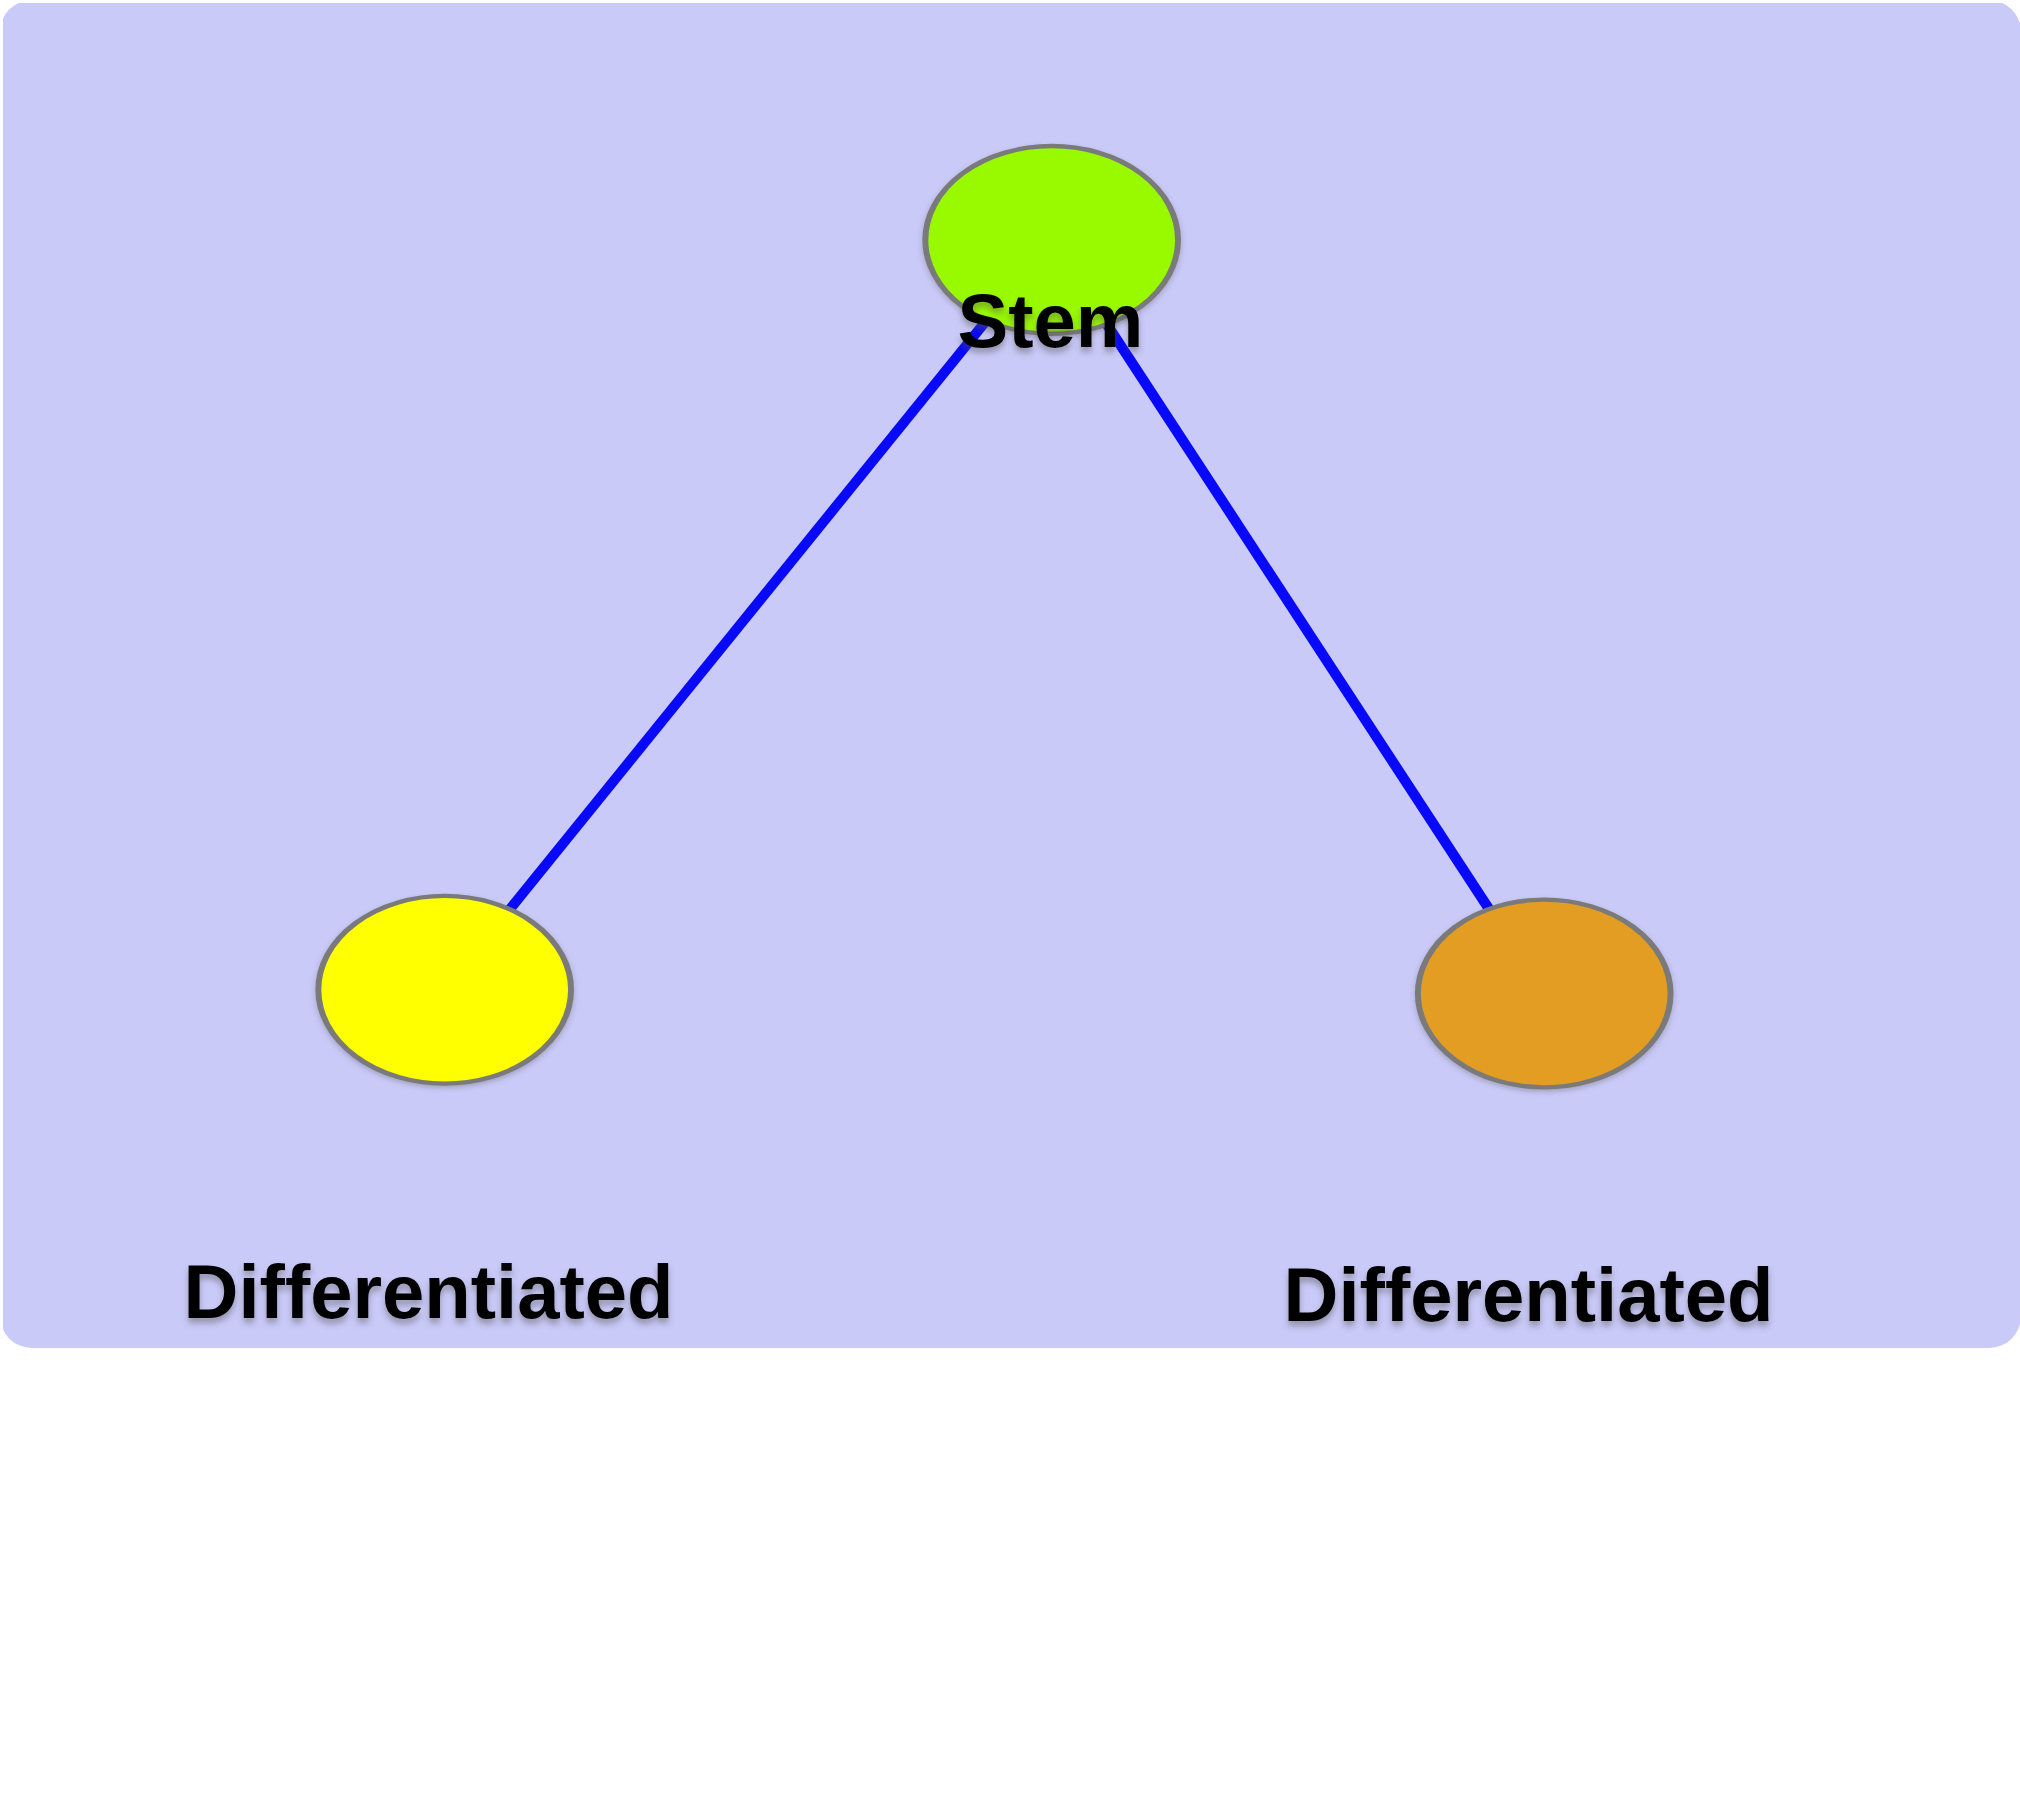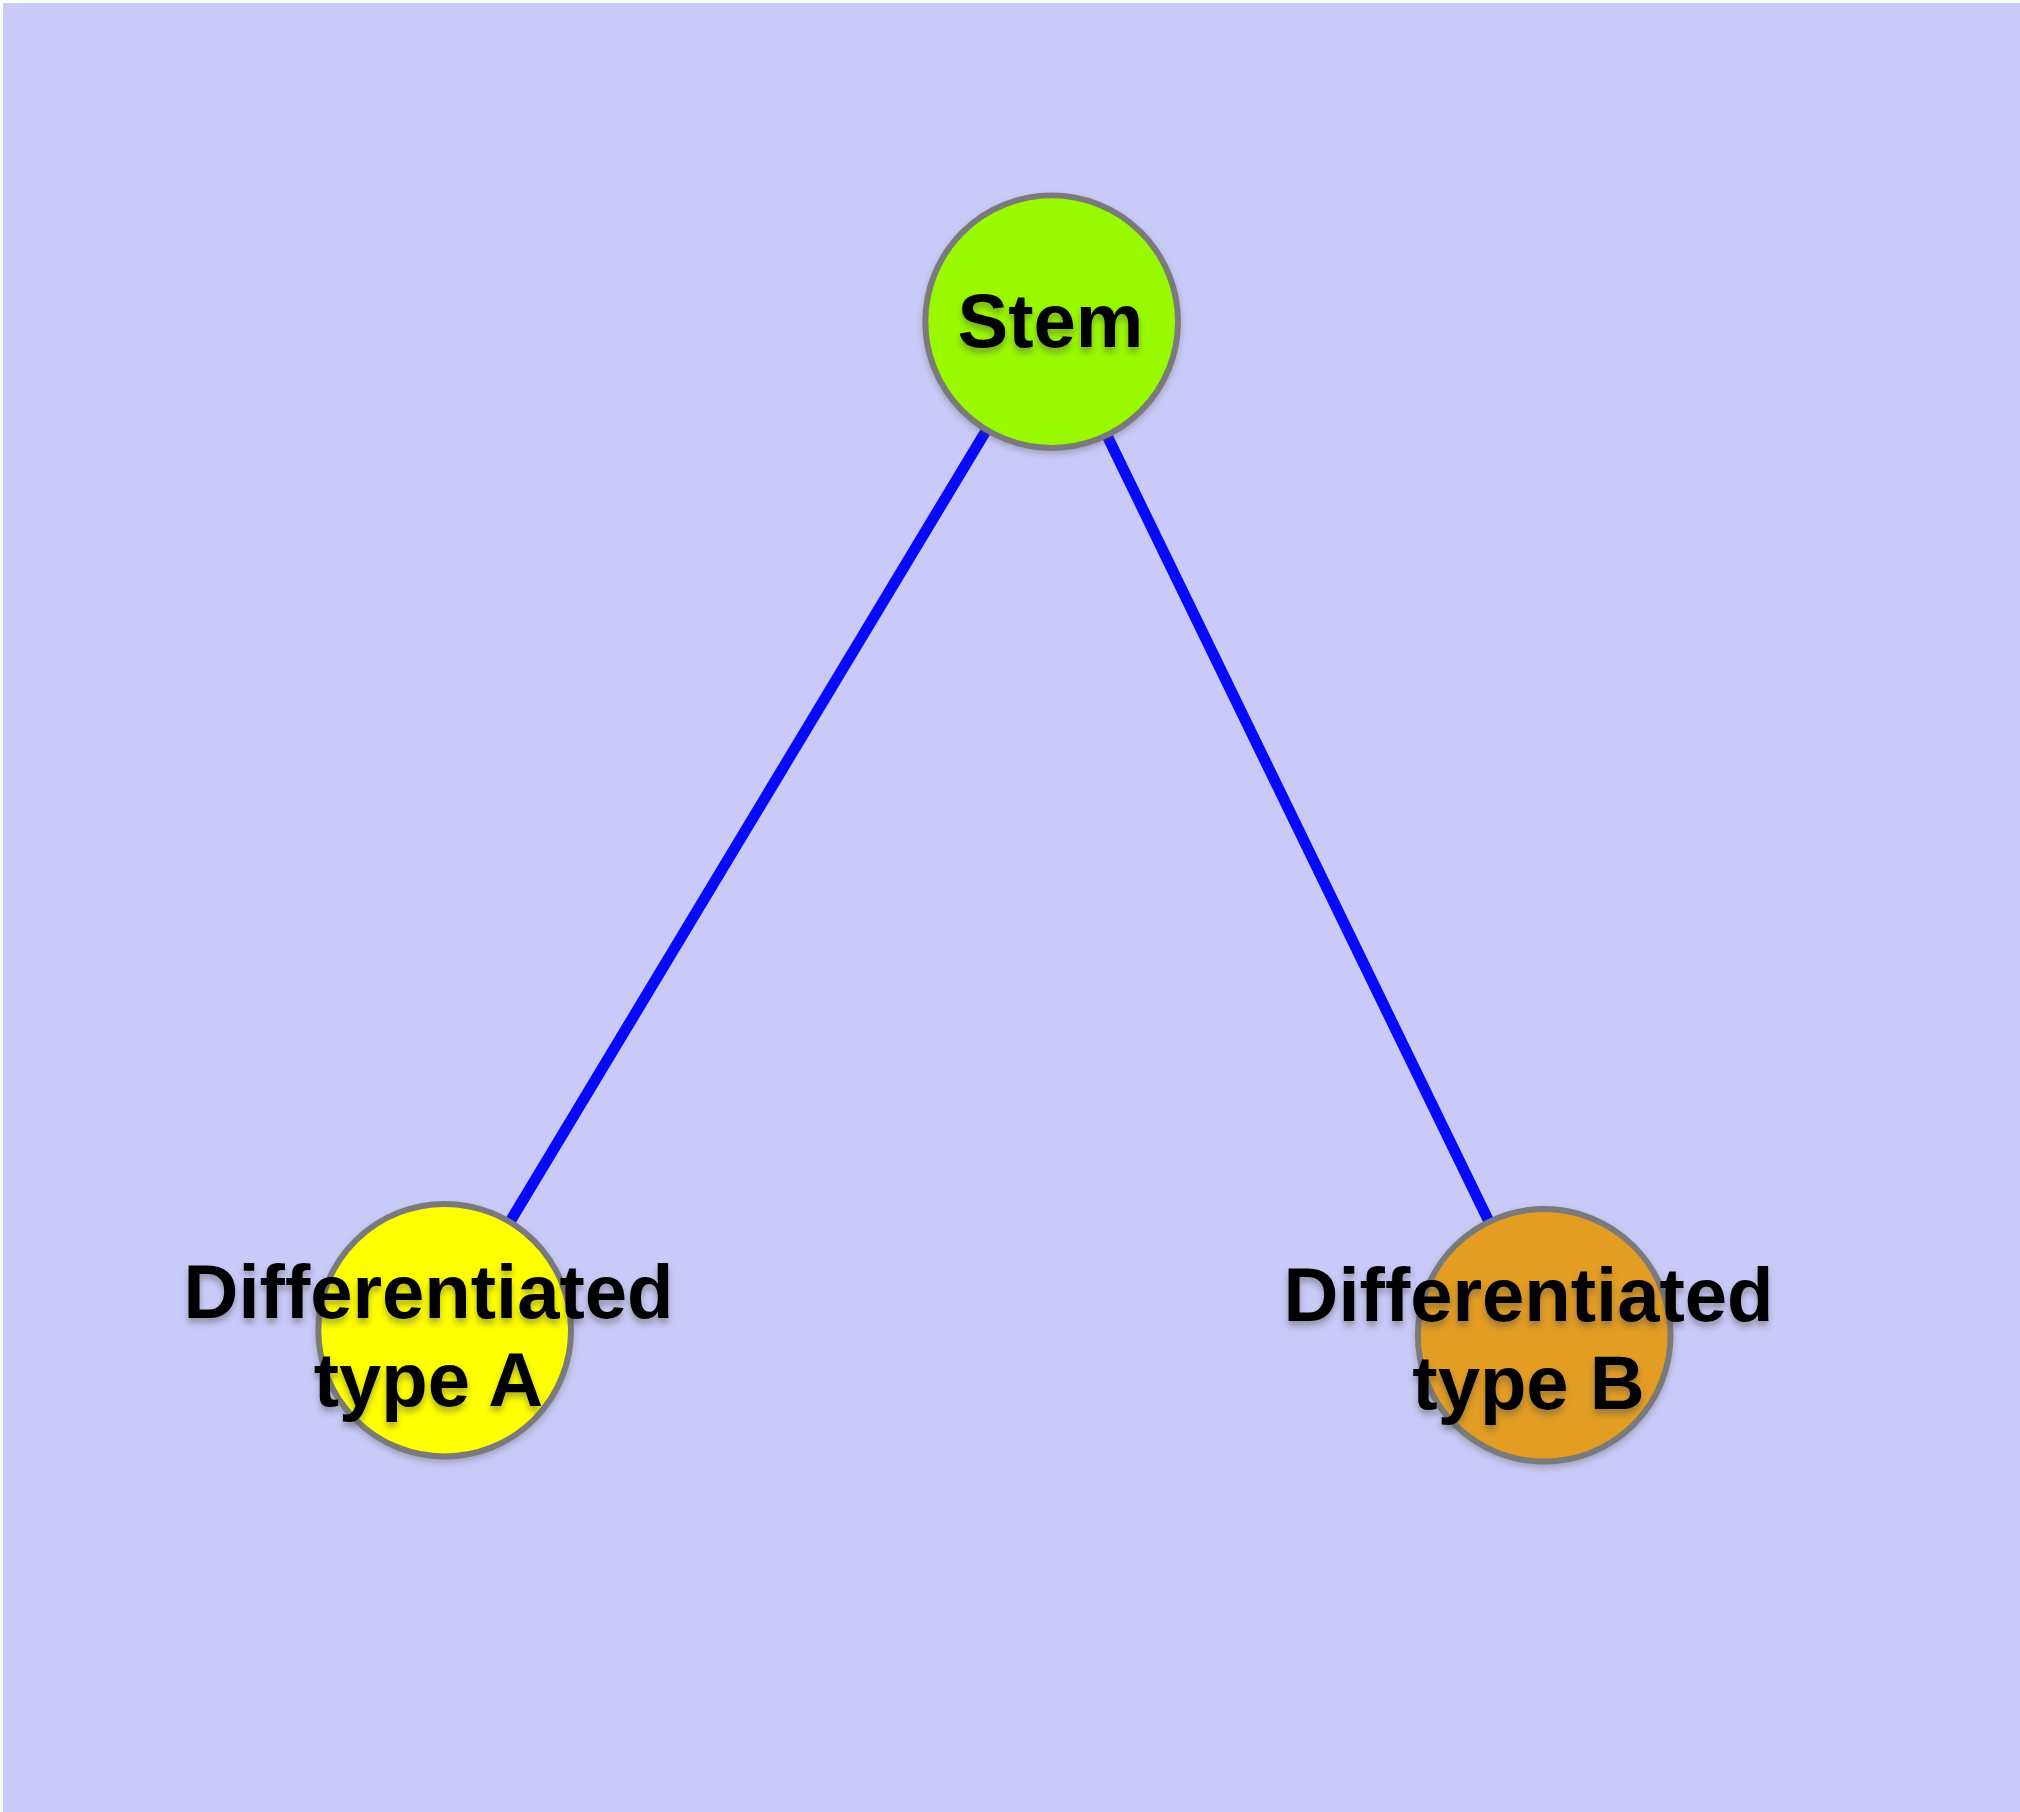--- a/index.html
+++ b/index.html
@@ -4,23 +4,24 @@
 <style>
   html, body {
     margin: 0;
     padding: 0;
     background: #ffffff;
     font-family: "Liberation Sans", "DejaVu Sans", sans-serif;
   }
   #page {
     position: relative;
     width: 2021px;
-    height: 1812px;
+    height: 1348px;
     background: #ffffff;
     overflow: hidden;
+    border-radius: 32px;
   }
   
   #canvas {
     position: absolute;
     left: 2.5px;
     top: 3.4px;
     right: 0;
     bottom: 0;
   }
   #graph-svg {

